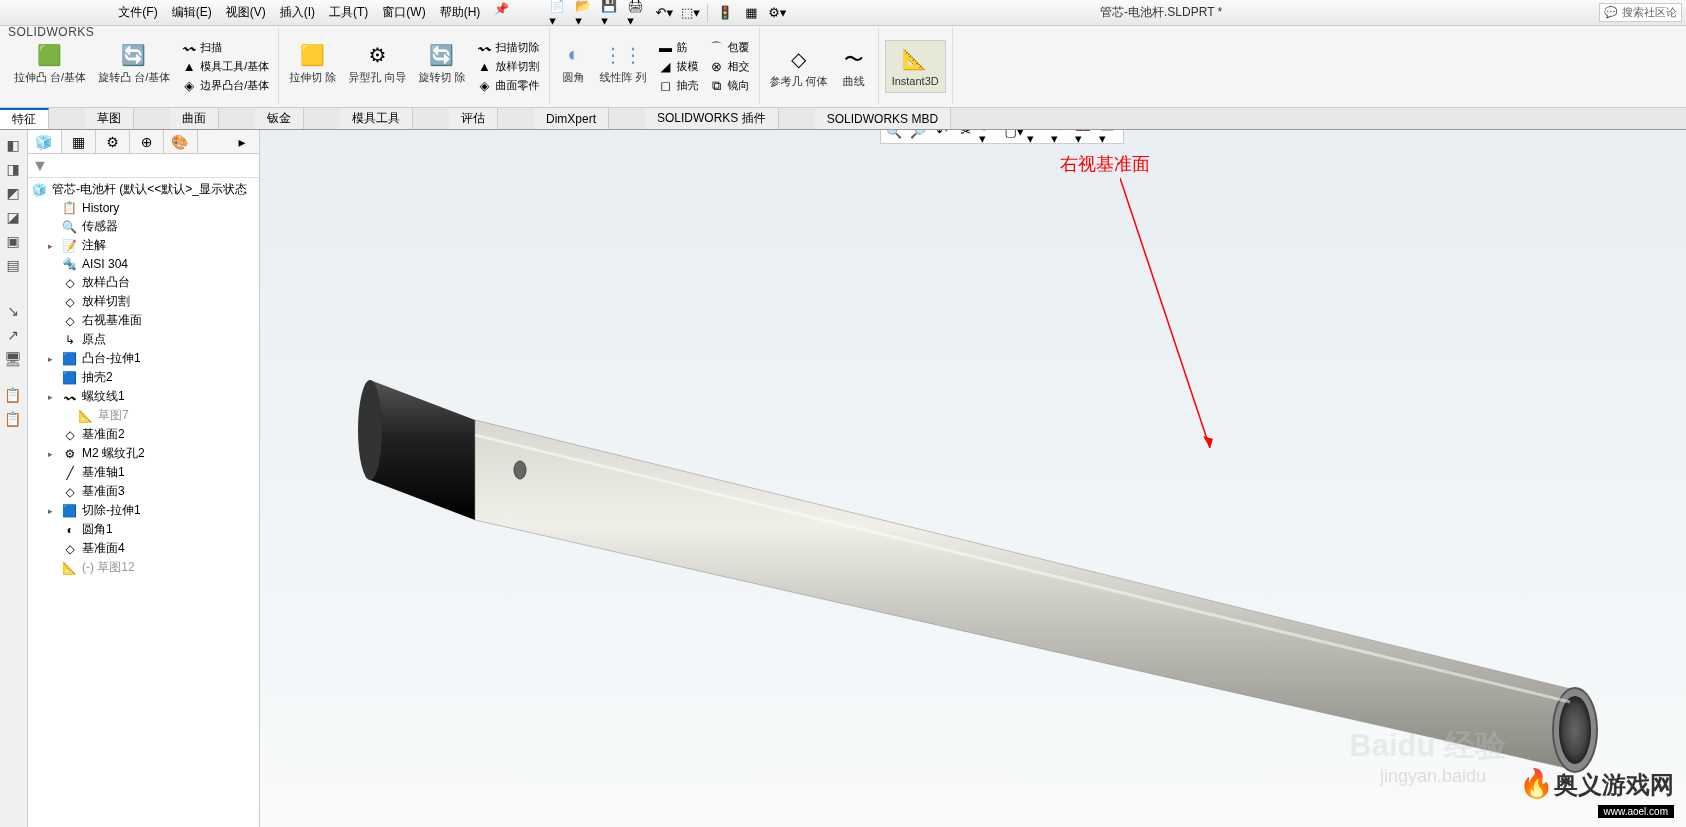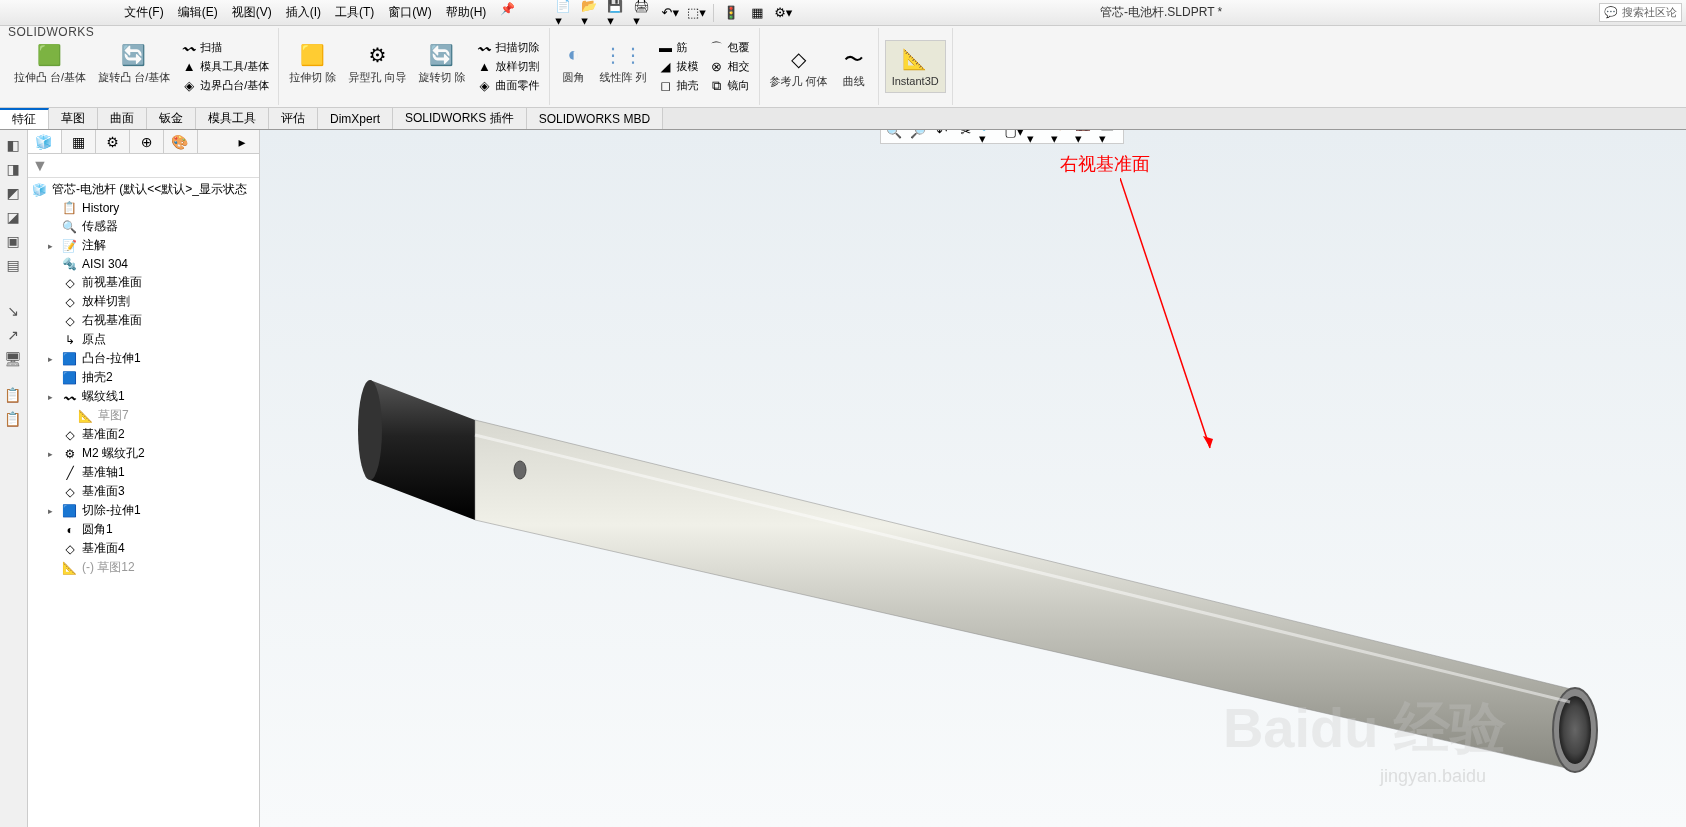--- a/index.html
+++ b/index.html
@@ -3,41 +3,41 @@
 <meta charset="utf-8">
 <style>
 * { margin: 0; padding: 0; box-sizing: border-box; font-family: "Microsoft YaHei", Arial, sans-serif; }
 body { width: 1686px; height: 827px; background: #fff; overflow: hidden; position: relative; }
 
 
 .titlebar { height: 26px; background: linear-gradient(#fafafa,#e8e8e8); border-bottom: 1px solid #ccc; display: flex; align-items: center; font-size: 12px; }
 .logo { display: flex; align-items: center; padding: 0 8px; gap: 22px; flex-direction: column; }
 .logo-ds { color: #d4002a; font-weight: bold; font-style: italic; font-size: 14px; }
 .logo-text { font-weight: normal; color: #444; letter-spacing: 0.5px; }
-.menu-items { display: flex; gap: 2px; margin-left: 16px; }
+.menu-items { display: flex; gap: 2px; margin-left: 10px; }
 .menu-item { padding: 2px 6px; cursor: pointer; }
 .menu-pin { margin-left: 6px; color: #0066cc; }
 .qat { display: flex; align-items: center; gap: 4px; margin-left: 40px; }
 .qat-btn { width: 22px; height: 20px; display: flex; align-items: center; justify-content: center; cursor: pointer; font-size: 13px; }
 .qat-sep { width: 1px; height: 18px; background: #ccc; margin: 0 2px; }
 .doc-title { position: absolute; left: 50%; transform: translateX(-50%); width: 400px; text-align: left; color: #333; left: 1100px; transform: none; width: auto; }
 .search-box { position: absolute; right: 4px; top: 3px; display: flex; align-items: center; font-size: 11px; color: #666; gap: 4px; background: #fff; border: 1px solid #ccc; padding: 1px 4px; }
 
 
 .ribbon { height: 82px; border-bottom: 1px solid #ccc; background: #f5f5f5; display: flex; padding: 2px 4px; }
 .rib-group { display: flex; flex-direction: column; justify-content: center; align-items: center; padding: 0 6px; border-right: 1px solid #ddd; }
 .rib-big { display: flex; flex-direction: column; align-items: center; gap: 2px; cursor: pointer; padding: 2px 4px; min-width: 36px; }
 .rib-ico { width: 28px; height: 28px; display: flex; align-items: center; justify-content: center; font-size: 20px; }
 .rib-lbl { font-size: 11px; text-align: center; line-height: 1.1; color: #333; }
 .rib-sm { display: flex; align-items: center; gap: 3px; cursor: pointer; padding: 1px 3px; font-size: 11px; }
 .rib-sm-ico { width: 16px; height: 16px; display: flex; align-items: center; justify-content: center; font-size: 13px; }
 .instant3d { background: #e8e8d8; border: 1px solid #ccc; padding: 4px 6px; }
 
 
-.tabs { height: 22px; background: #e8e8e8; border-bottom: 1px solid #999; display: flex; font-size: 12px; }
+.tabs { height: 22px; background: #e8e8e8; border-bottom: 1px solid #999; display: flex; font-size: 12px; gap: 36px; }
 .tab { padding: 2px 12px; border-right: 1px solid #ccc; cursor: pointer; background: #eee; display: flex; align-items: center; }
 .tab.active { background: #fff; border-top: 2px solid #0066cc; }
 
 
 .main { display: flex; height: calc(827px - 26px - 82px - 22px); position: relative; }
 .left-rail { width: 28px; background: #f0f0f0; border-right: 1px solid #ccc; display: flex; flex-direction: column; gap: 2px; padding: 4px 2px; }
 .rail-btn { width: 22px; height: 22px; display: flex; align-items: center; justify-content: center; font-size: 14px; cursor: pointer; color: #555; }
 
 
 .panel { width: 232px; background: #fff; border-right: 1px solid #ccc; display: flex; flex-direction: column; }
@@ -52,21 +52,21 @@
 .indent1 { padding-left: 20px; }
 .indent2 { padding-left: 36px; }
 .gray { color: #999; }
 
 
 .viewport { flex: 1; background: linear-gradient(#e8eef2,#f8fafb); position: relative; overflow: hidden; }
 .heads-up { position: absolute; top: -12px; left: 620px; display: flex; gap: 2px; background: rgba(255,255,255,0.9); border: 1px solid #ccc; padding: 2px; }
 .hu-btn { width: 22px; height: 20px; display: flex; align-items: center; justify-content: center; font-size: 13px; cursor: pointer; }
 .annotation { position: absolute; top: 22px; left: 800px; color: #ff0000; font-size: 18px; font-weight: normal; }
 .arrow-line { position: absolute; top: 48px; left: 860px; }
-.watermark { position: absolute; bottom: 60px; right: 180px; font-size: 56px; color: rgba(200,200,200,0.3); font-weight: bold; font-family: Arial; }
+.watermark { position: absolute; bottom: 60px; right: 180px; font-size: 31px; color: rgba(200,200,200,0.3); font-weight: bold; font-family: Arial; }
 .watermark2 { position: absolute; bottom: 40px; right: 200px; font-size: 18px; color: rgba(180,180,180,0.4); }
 .site-logo { position: absolute; bottom: 8px; right: 12px; text-align: right; }
 .site-logo .cn { font-size: 24px; font-weight: bold; color: #333; }
 .site-logo .flame { color: #ff6600; font-size: 28px; }
 .site-logo .url { font-size: 10px; background: #000; color: #fff; padding: 1px 6px; display: inline-block; }
 
 
 .tube-svg { position: absolute; top: 130px; left: 90px; }
 </style>
 </head>
@@ -294,21 +294,21 @@
             <span>注解</span>
           </div>
           <div class="tree-item indent1">
             <span class="tree-arrow"></span>
             <span class="tree-ico">🔩</span>
             <span>AISI 304</span>
           </div>
           <div class="tree-item indent1">
             <span class="tree-arrow"></span>
             <span class="tree-ico">◇</span>
-            <span>前视基准面</span>
+            <span>放样凸台</span>
           </div>
           <div class="tree-item indent1">
             <span class="tree-arrow"></span>
             <span class="tree-ico">◇</span>
             <span>放样切割</span>
           </div>
           <div class="tree-item indent1">
             <span class="tree-arrow"></span>
             <span class="tree-ico">◇</span>
             <span>右视基准面</span>
@@ -431,14 +431,18 @@
 
       <ellipse cx="1225" cy="470" rx="22" ry="42" fill="#888" stroke="#555" stroke-width="2"></ellipse>
 
       <ellipse cx="1225" cy="470" rx="16" ry="34" fill="url(#endGrad)"></ellipse>
 
       <path d="M 125 175 L 1220 442" stroke="#fff" stroke-width="3" opacity="0.5"></path>
     </svg>
 
     <div class="watermark">Baidu 经验</div>
     <div class="watermark2">jingyan.baidu</div>
+    <div class="site-logo">
+      <div><span class="flame">🔥</span><span class="cn">奥义游戏网</span></div>
+      <div class="url">www.aoel.com</div>
+    </div>
   </div>
 </div>
 
 </body></html>

